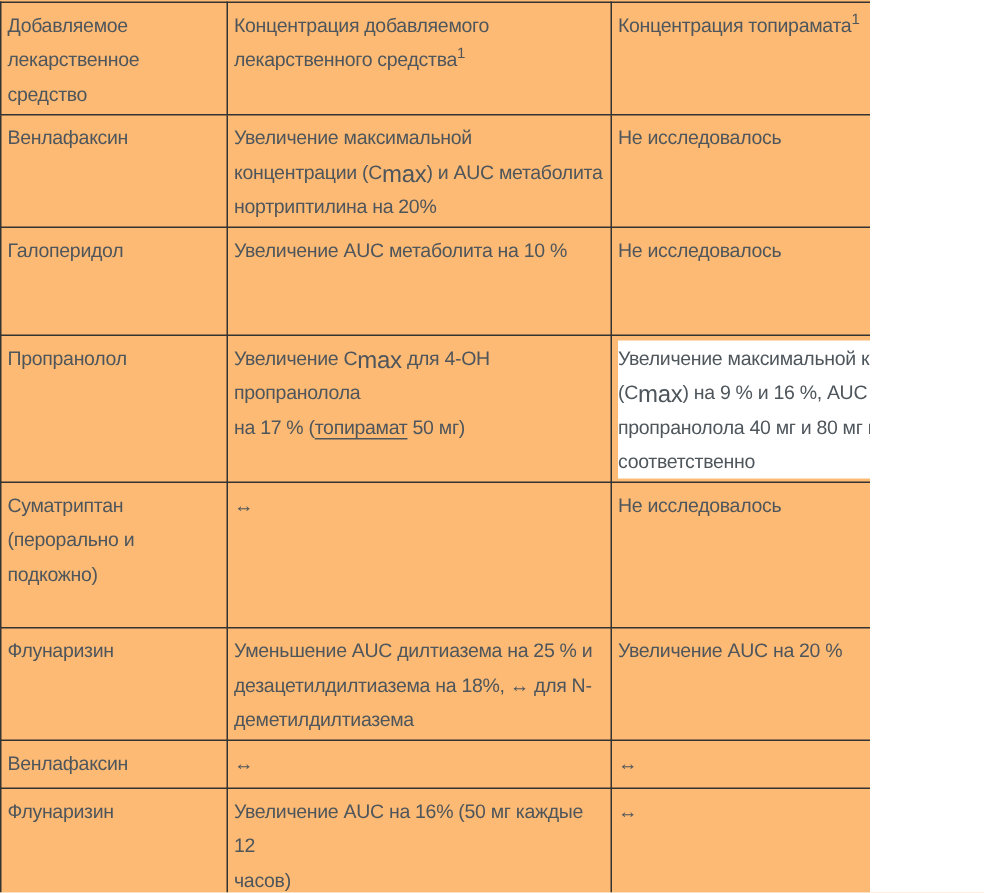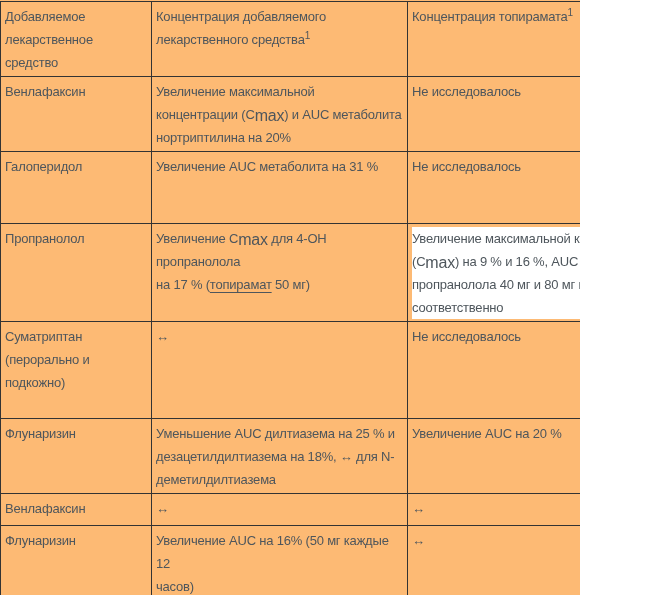--- a/index.html
+++ b/index.html
@@ -95,21 +95,21 @@
       </tr>
     </thead>
     <tbody>
       <tr>
         <td>Венлафаксин</td>
         <td>Увеличение максимальной<br>концентрации (C<sub>max</sub>) и AUC метаболита<br>нортриптилина на 20%</td>
         <td>Не исследовалось</td>
       </tr>
       <tr>
         <td>Галоперидол</td>
-        <td>Увеличение AUC метаболита на 31 %</td>
+        <td>Увеличение AUC метаболита на 10 %</td>
         <td>Не исследовалось</td>
       </tr>
       <tr>
         <td>Пропранолол</td>
         <td>Увеличение C<sub>max</sub> для 4-OH пропранолола<br>на 17 % (<u>топирамат</u> 50 мг)</td>
         <td class="overflow-cell">
           <div class="spill">Увеличение максимальной концентрации<br>(C<sub>max</sub>) на 9 % и 16 %, AUC на 9 % и 17 % для<br>пропранолола 40 мг и 80 мг каждые 12 ч<br>соответственно</div>
         </td>
       </tr>
       <tr>

